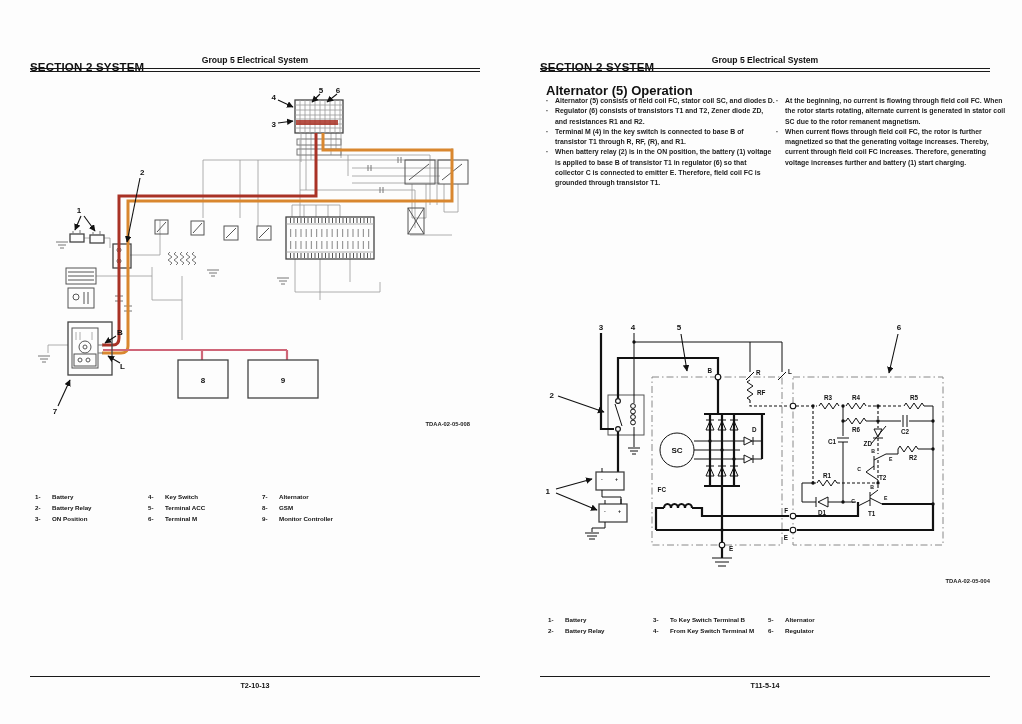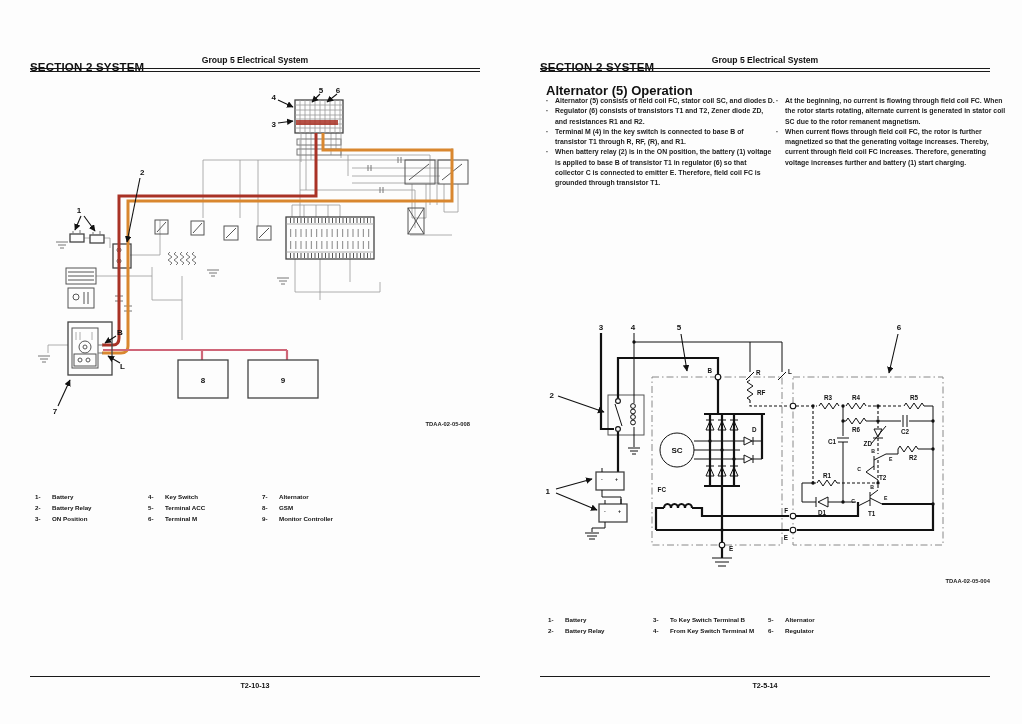--- a/index.html
+++ b/index.html
@@ -411,14 +411,14 @@
       <span class="ll" style="left:670px;top:616px">To Key Switch Terminal B</span>
     <span class="ln" style="left:653px;top:627px">4-</span>
       <span class="ll" style="left:670px;top:627px">From Key Switch Terminal M</span>
     <span class="ln" style="left:768px;top:616px">5-</span>
       <span class="ll" style="left:785px;top:616px">Alternator</span>
     <span class="ln" style="left:768px;top:627px">6-</span>
       <span class="ll" style="left:785px;top:627px">Regulator</span>
   </div>
 
   <div class="abs footrule" style="left:540px;top:676px"></div>
-  <div class="abs footnum" style="left:540px;top:681px">T2-5-14</div>
+  <div class="abs footnum" style="left:540px;top:681px">T11-5-14</div>
 </div>
 
 </body></html>

